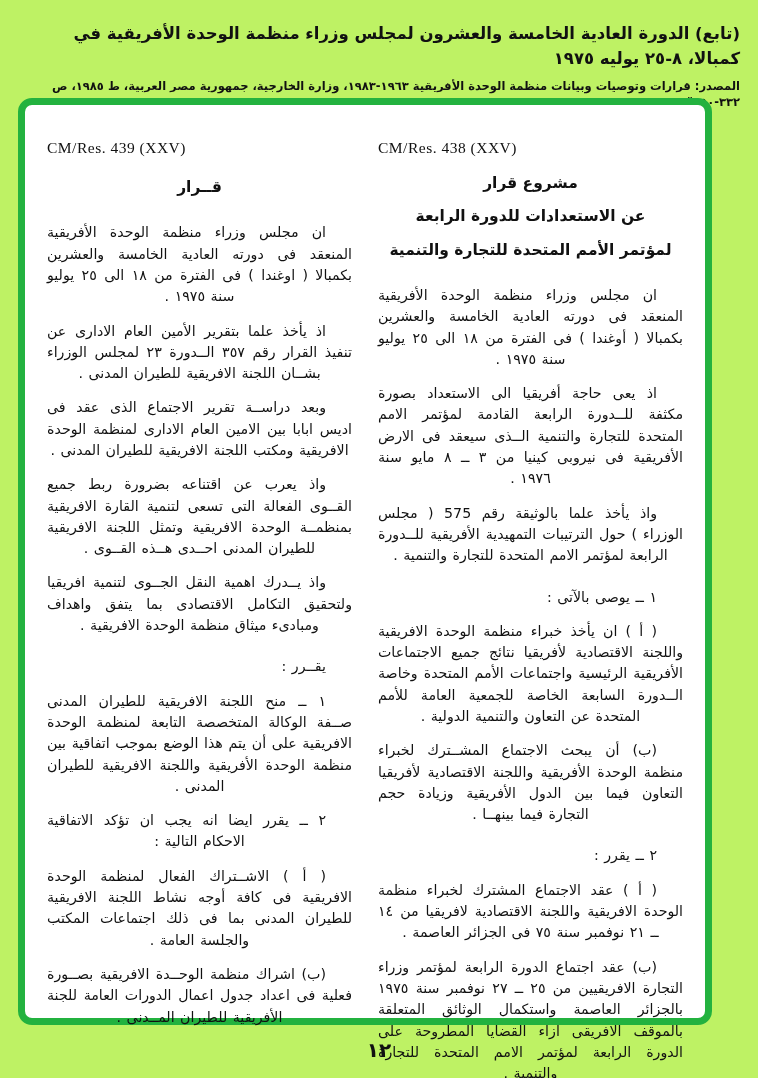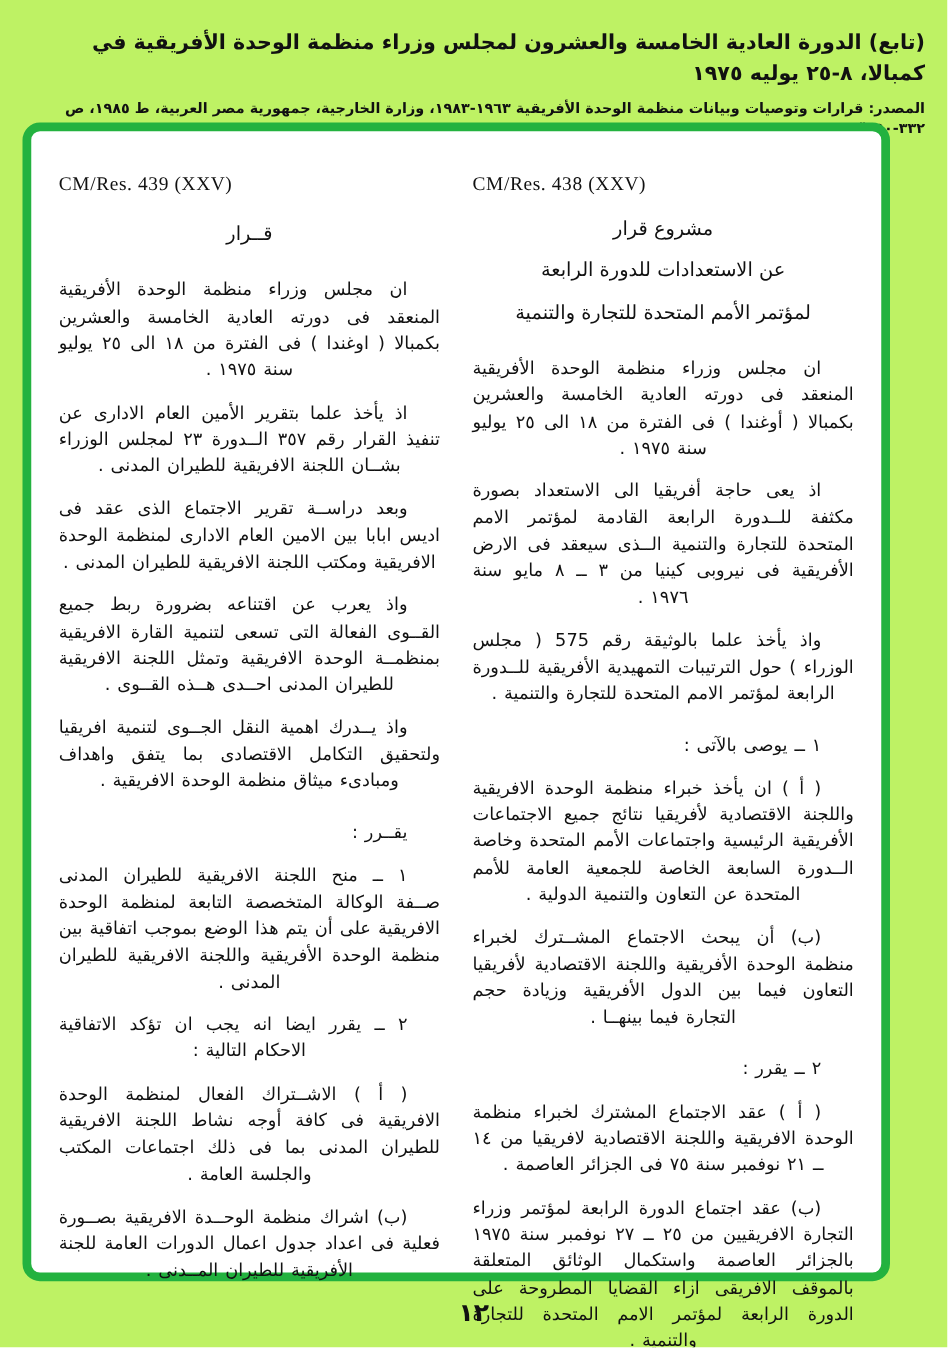--- a/index.html
+++ b/index.html
@@ -59,21 +59,21 @@
     text-align: left;
     font-family: "Liberation Serif", "DejaVu Serif", serif;
     font-weight: normal;
     font-size: 15.5px;
     margin: 4px 0 14px 0;
     letter-spacing: 0.5px;
   }
   .col-438 .res-id { margin-bottom: 10px; }
   .titles { text-align: center; margin-bottom: 18px; }
   .titles .t {
-    font-weight: normal;
+    font-weight: bold;
     font-size: 15.5px;
     line-height: 2.15;
   }
   .para {
     font-size: 14.2px;
     line-height: 1.5;
     text-align: justify;
     text-align-last: center;
     text-indent: 26px;
     margin: 0 0 13px 0;

